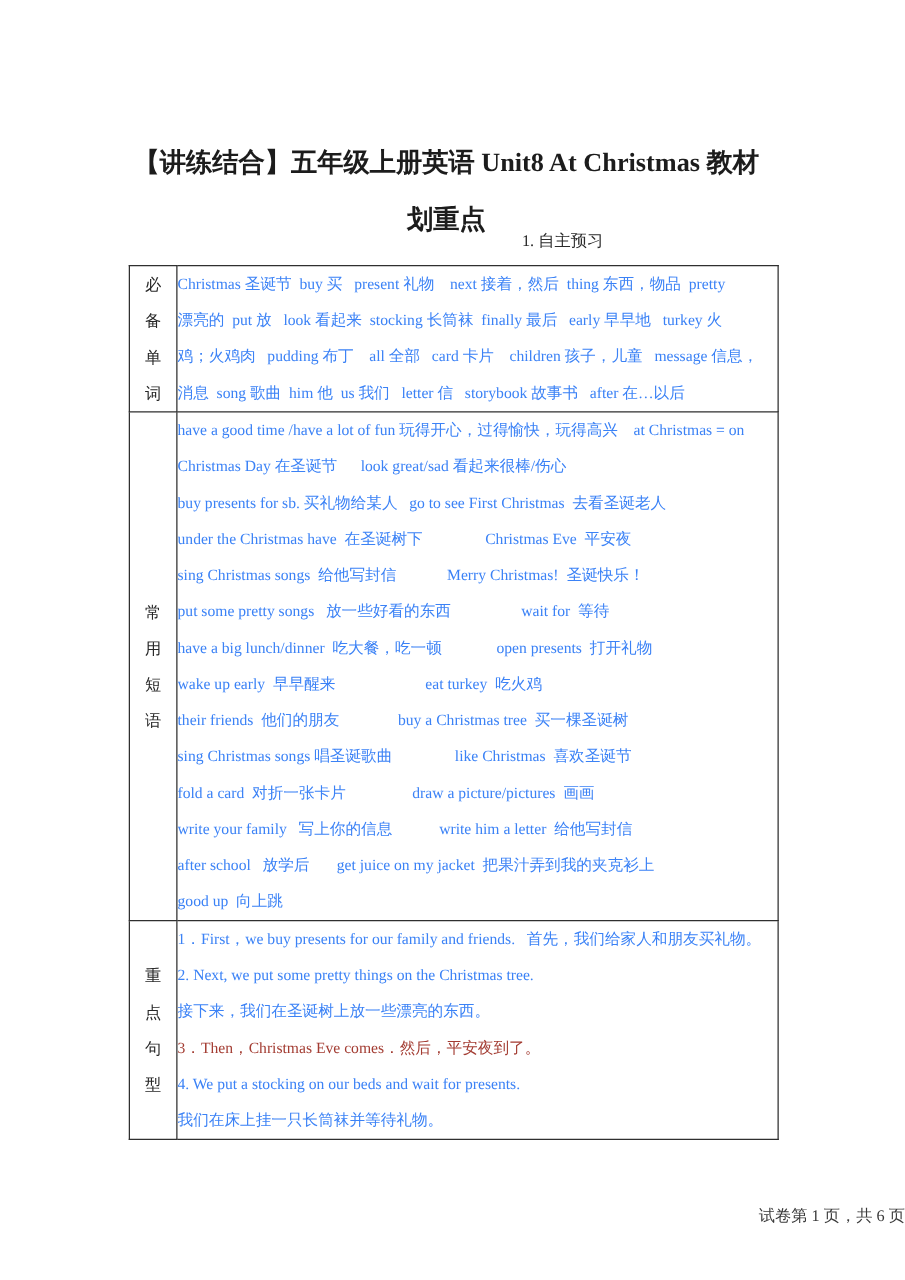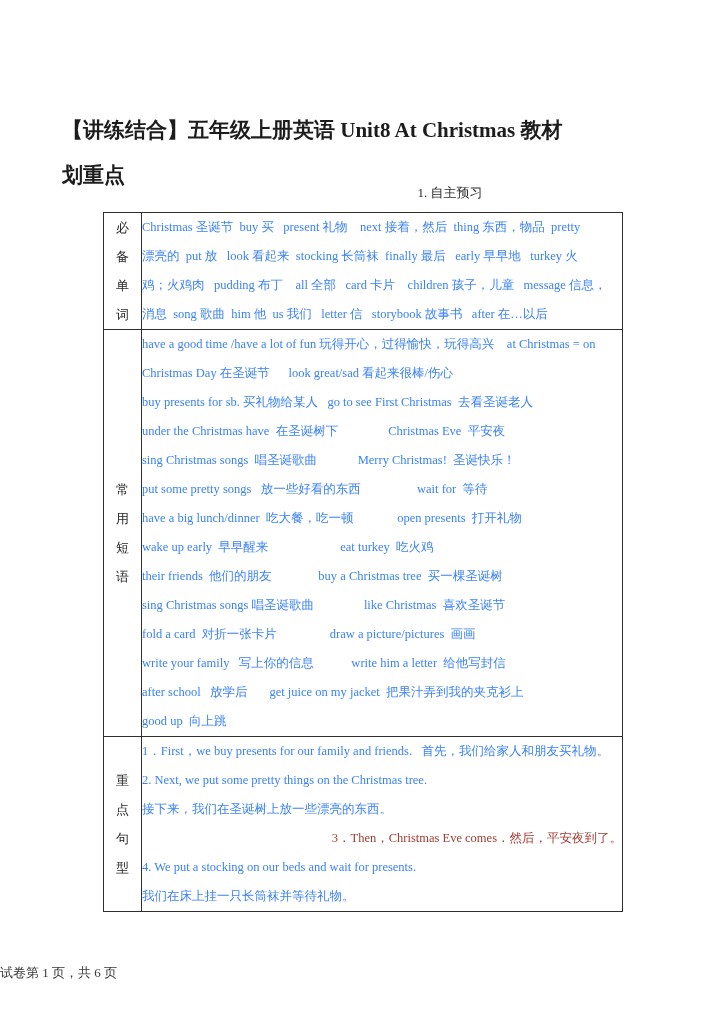--- a/index.html
+++ b/index.html
@@ -6,21 +6,21 @@
   .page{
     position:relative;
     width:724px;height:1024px;
     background:#ffffff;
     font-family:"Liberation Serif","DejaVu Serif",serif;
     color:#262626;
     overflow:hidden;
   }
   .doc-title{
     position:absolute;top:108px;left:62px;right:72px;
-    text-align:left;
+    text-align:center;
     font-size:21px;font-weight:bold;line-height:45px;
     color:#1c1c1c;
     margin:0;
   }
   .section-heading{
     position:absolute;top:184px;left:0;width:100%;
     text-align:center;
     font-size:13px;color:#2a2a2a;
     transform:translateX(88px);
   }
@@ -47,21 +47,21 @@
   td.content-cell{padding:3px 4px 3px 9px;}
   .text-line{
     font-size:12.5px;
     line-height:29px;
     white-space:pre;
     overflow:hidden;
     color:#3b82f6;
   }
   .page-footer{
     position:absolute;top:964px;left:0;width:100%;
-    text-align:left;
+    text-align:right;
     font-size:13px;color:#3a3a3a;
   }
   .watermark{
     position:absolute;top:1002px;right:8px;
     font-size:9px;color:#c2c2c2;
     font-family:"Liberation Sans","DejaVu Sans",sans-serif;
     letter-spacing:1px;
     margin-top:24px;
   }
   .watermark span{margin-left:14px;}
@@ -100,21 +100,21 @@
               <div class="label-char">用</div>
               <div class="label-char">短</div>
               <div class="label-char">语</div>
             </div>
           </td>
           <td class="content-cell">
             <div class="text-line">have a good time /have a lot of fun 玩得开心，过得愉快，玩得高兴    at Christmas = on</div>
             <div class="text-line">Christmas Day 在圣诞节      look great/sad 看起来很棒/伤心</div>
             <div class="text-line">buy presents for sb. 买礼物给某人   go to see First Christmas  去看圣诞老人</div>
             <div class="text-line">under the Christmas have  在圣诞树下                Christmas Eve  平安夜</div>
-            <div class="text-line">sing Christmas songs  唱圣诞歌曲             Merry Christmas!  圣诞快乐！</div>
+            <div class="text-line">sing Christmas songs  给他写封信             Merry Christmas!  圣诞快乐！</div>
             <div class="text-line">put some pretty songs   放一些好看的东西                  wait for  等待</div>
             <div class="text-line">have a big lunch/dinner  吃大餐，吃一顿              open presents  打开礼物</div>
             <div class="text-line">wake up early  早早醒来                       eat turkey  吃火鸡</div>
             <div class="text-line">their friends  他们的朋友               buy a Christmas tree  买一棵圣诞树</div>
             <div class="text-line">sing Christmas songs 唱圣诞歌曲                like Christmas  喜欢圣诞节</div>
             <div class="text-line">fold a card  对折一张卡片                 draw a picture/pictures  画画</div>
             <div class="text-line">write your family   写上你的信息            write him a letter  给他写封信</div>
             <div class="text-line">after school   放学后       get juice on my jacket  把果汁弄到我的夹克衫上</div>
             <div class="text-line">good up  向上跳</div>
           </td>
@@ -125,21 +125,21 @@
               <div class="label-char">重</div>
               <div class="label-char">点</div>
               <div class="label-char">句</div>
               <div class="label-char">型</div>
             </div>
           </td>
           <td class="content-cell">
             <div class="text-line">1．First，we buy presents for our family and friends.   首先，我们给家人和朋友买礼物。</div>
             <div class="text-line">2. Next, we put some pretty things on the Christmas tree.</div>
             <div class="text-line">接下来，我们在圣诞树上放一些漂亮的东西。</div>
-            <div class="text-line" style="color: rgb(163, 60, 50); text-align: right;">3．Then，Christmas Eve comes．然后，平安夜到了。</div>
+            <div class="text-line" style="color: rgb(163, 60, 50);">3．Then，Christmas Eve comes．然后，平安夜到了。</div>
             <div class="text-line">4. We put a stocking on our beds and wait for presents.</div>
             <div class="text-line">我们在床上挂一只长筒袜并等待礼物。</div>
           </td>
         </tr>
       </tbody>
   </table>
 
   <div class="page-footer">试卷第 1 页，共 6 页</div>
 
   <div class="watermark"><span>知行学社</span><span>知·行学霸资料</span></div>

